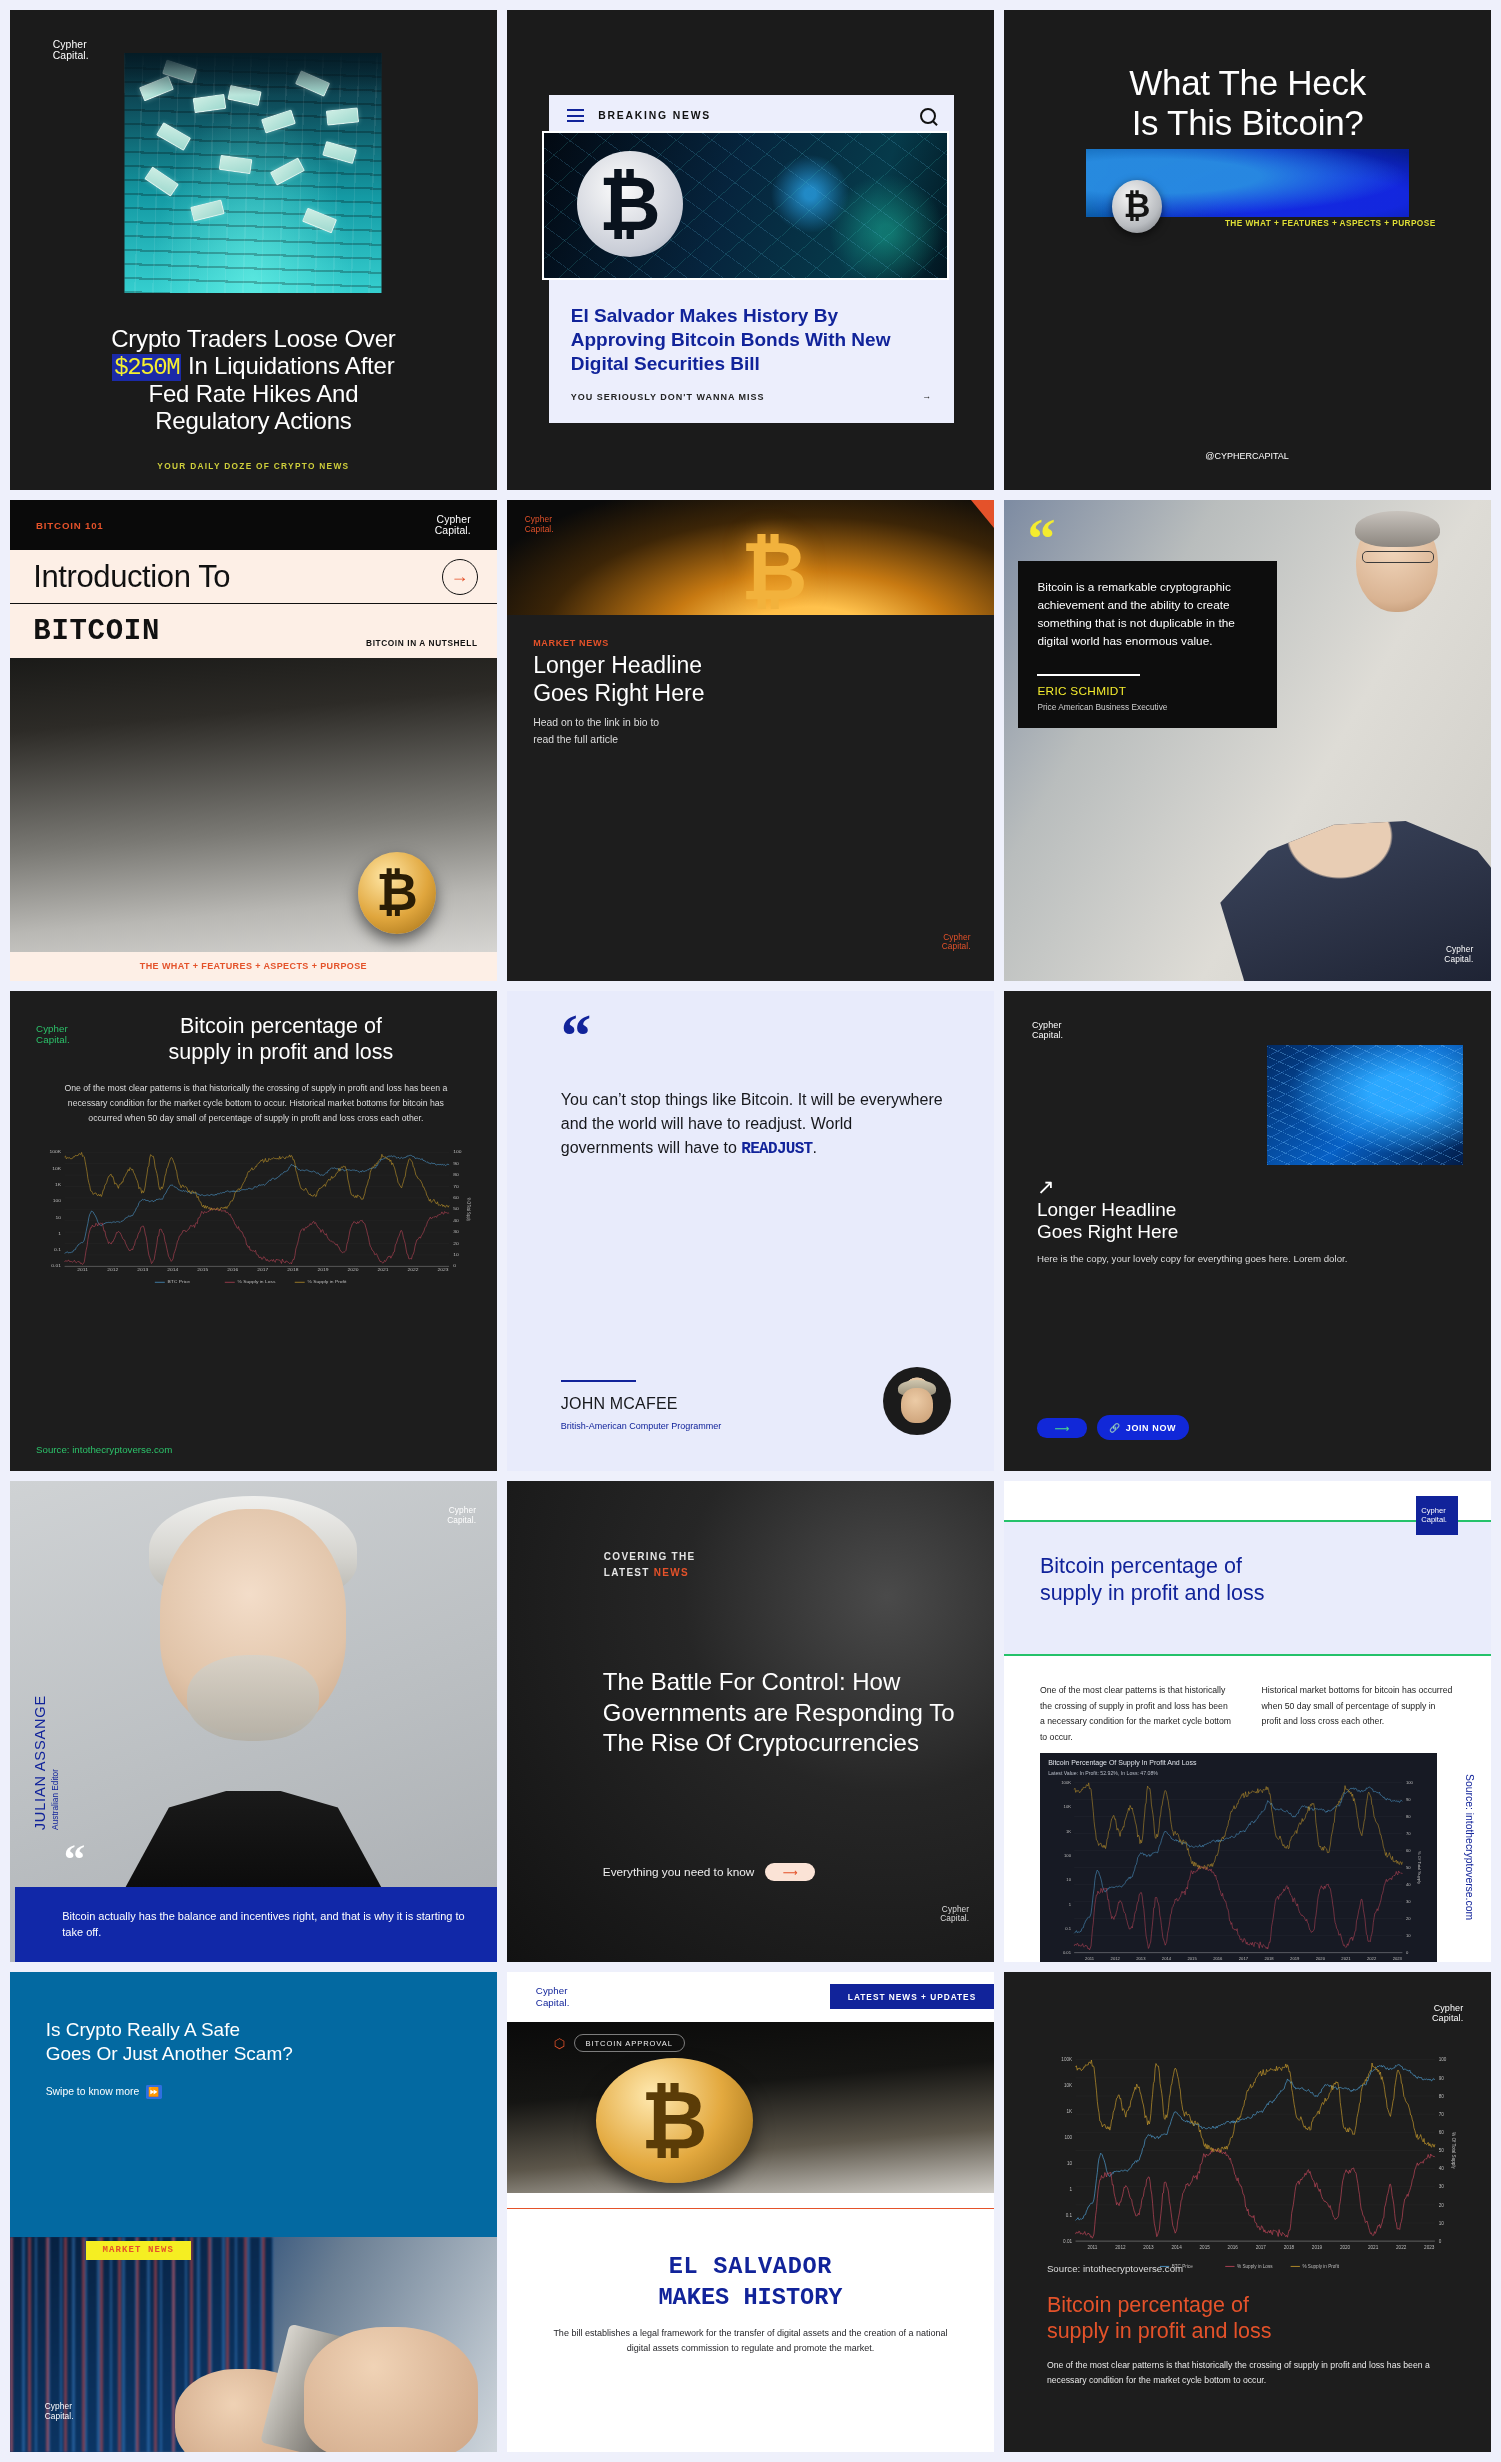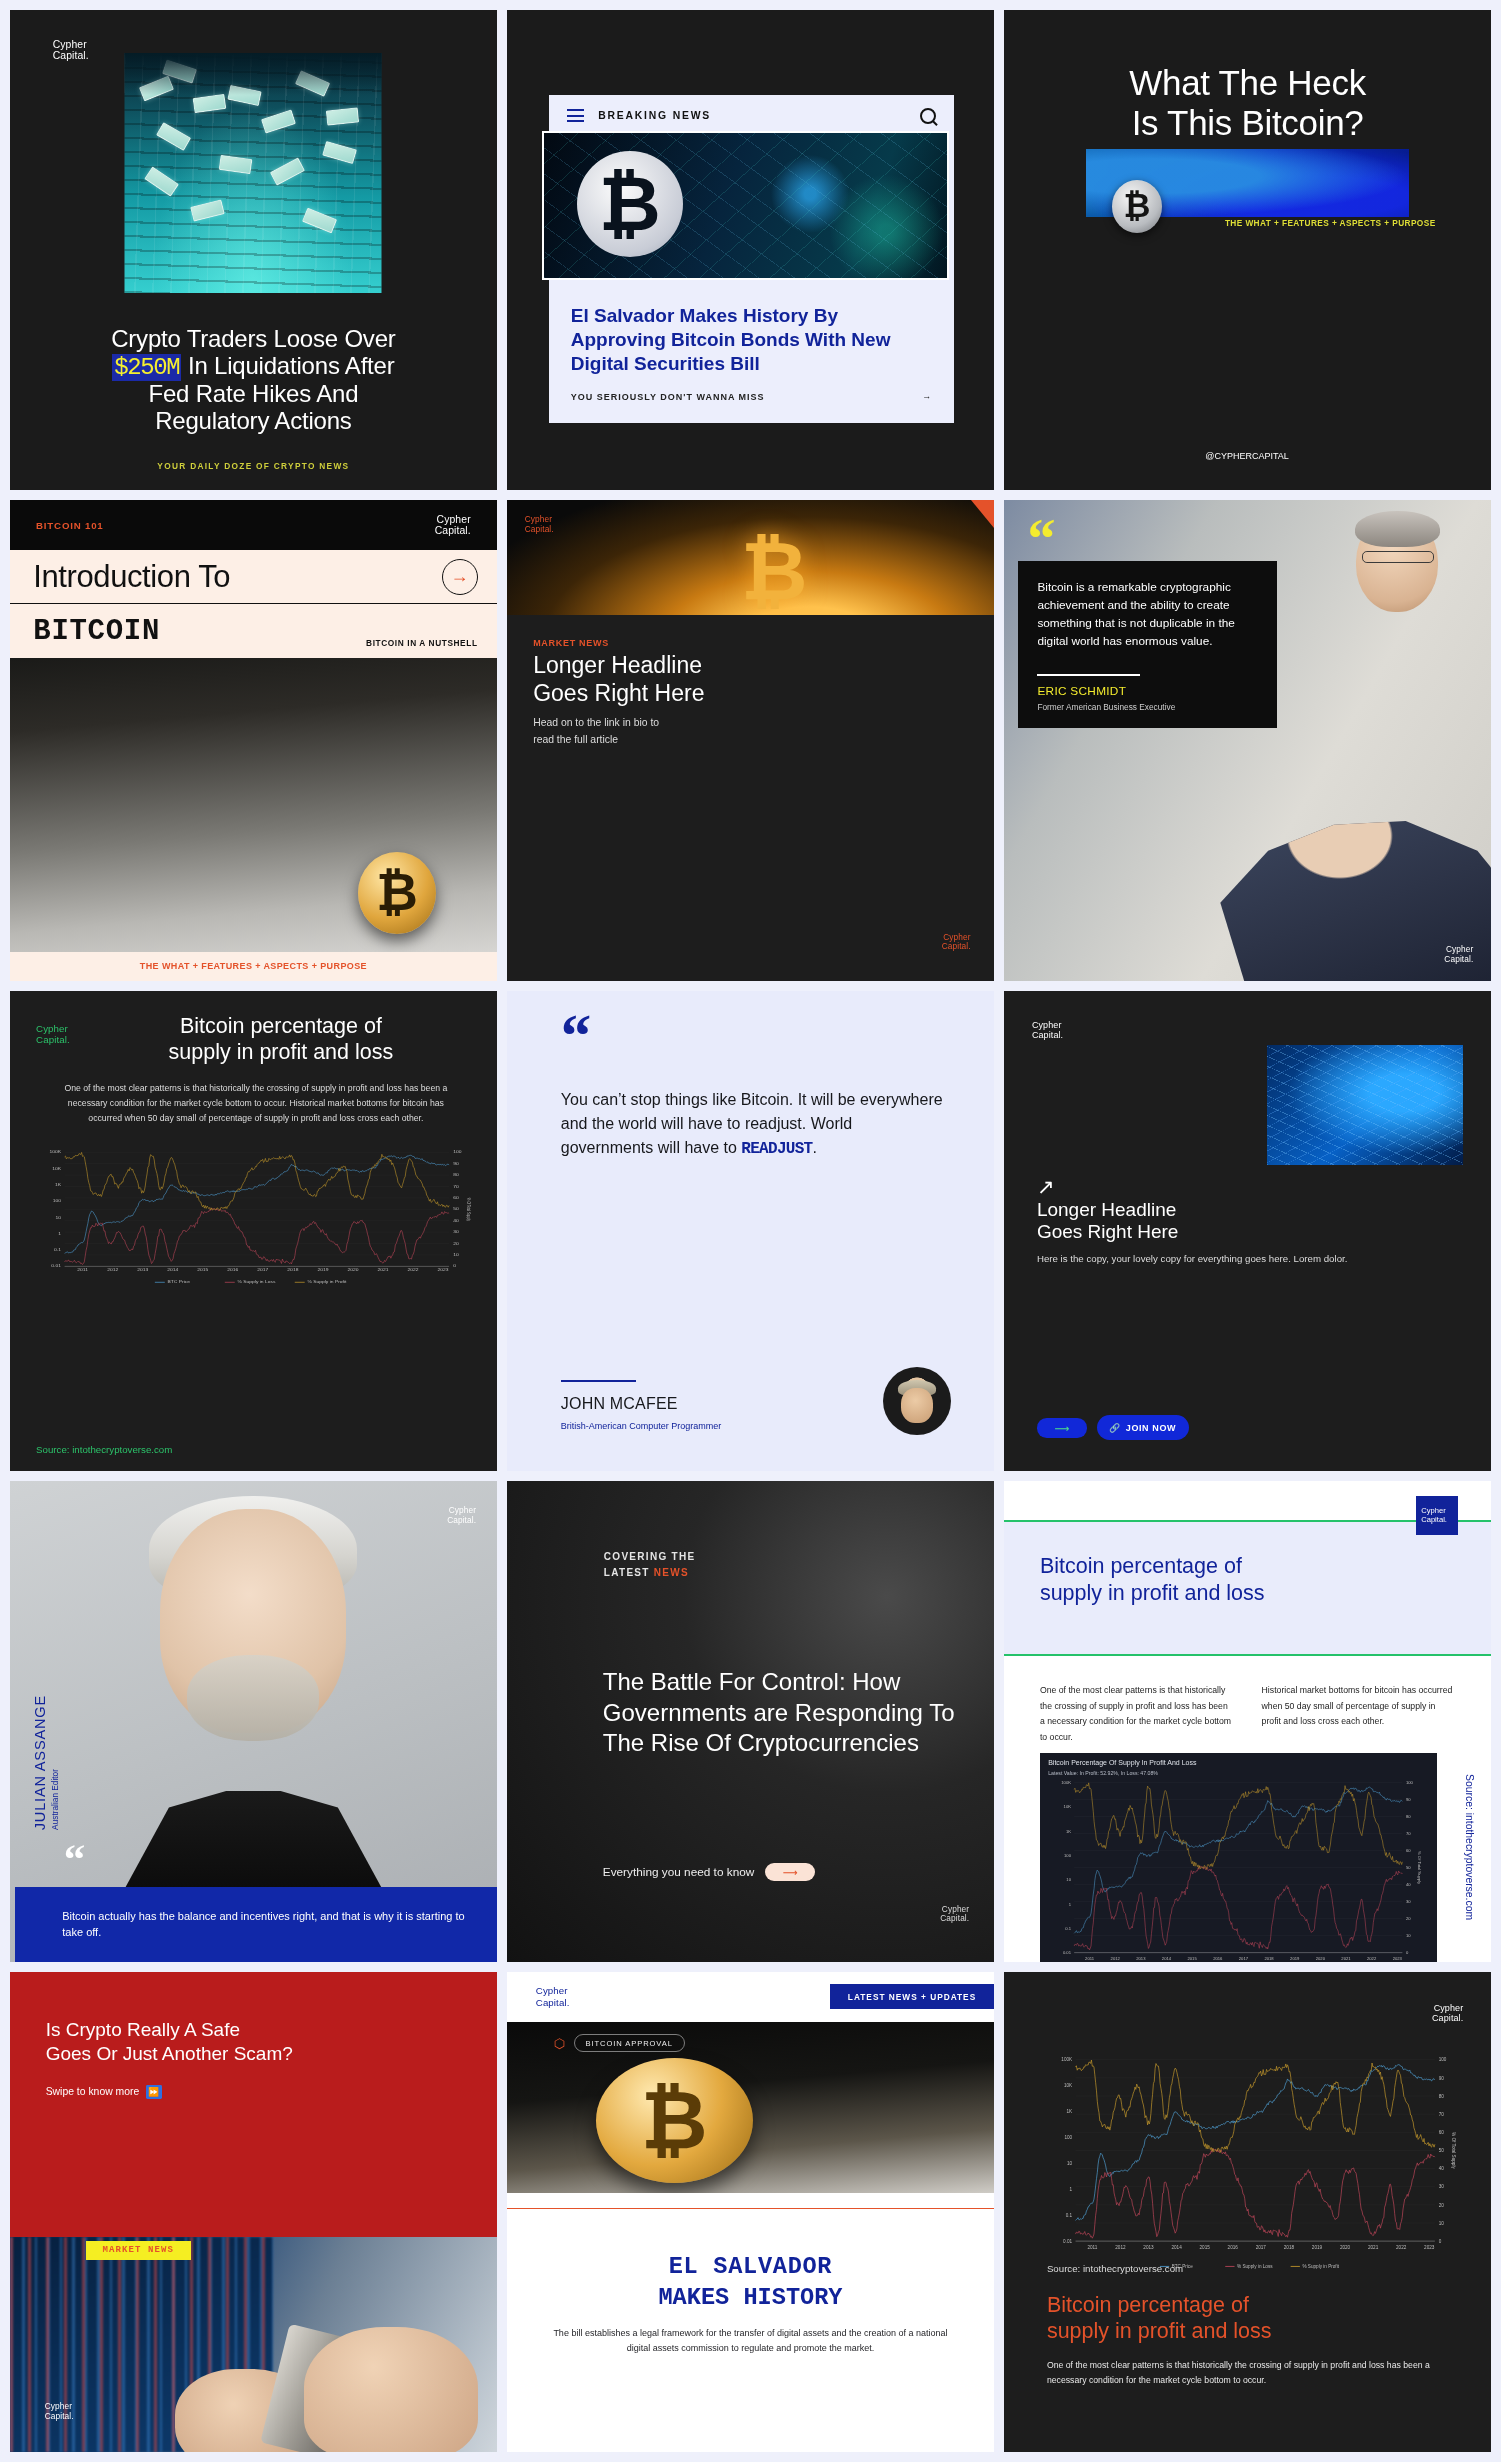--- a/index.html
+++ b/index.html
@@ -240,21 +240,21 @@
   .c-ch2 .lg { position:absolute; right:33px; top:-26.4px; width:42px; height:39px; background:#11239a; color:#fff;
     font-size:7.6px; line-height:1.2; display:flex; flex-direction:column; justify-content:center; padding-left:4.9px; }
   .c-ch2 .cols { position:absolute; left:36px; right:36px; top:202px; display:flex; gap:28px; }
   .c-ch2 .cols p { color:#1c1c1c; font-size:8.7px; line-height:1.8; flex:1; }
   .c-ch2 .cw { position:absolute; left:36px; right:54px; top:272px; bottom:25px; background:#171a24; }
   .c-ch2 .ct { position:absolute; left:8.3px; top:6.3px; color:#dfe3ea; font-size:7px; }
   .c-ch2 .cs { position:absolute; left:8.3px; top:17.4px; color:#b9bec9; font-size:5.2px; }
   .c-ch2 .vsrc { position:absolute; right:16.7px; bottom:42px; writing-mode:vertical-rl; color:#11239a; font-size:10.4px; }
 
   
-  .c-ss { background:#b91c1c; }
+  .c-ss { background:#0369a1; }
   .c-ss h2 { position:absolute; left:36px; right:28px; top:46px; color:#fff; font-size:19px; line-height:1.3; font-weight:400; }
   .c-ss .swipe { position:absolute; left:36px; top:113px; display:flex; align-items:center; gap:7px; color:#fff; font-size:10.4px; }
   .c-ss .swipe .ff { width:15.3px; height:14px; background:#2f6fe0; color:#fff; font-size:9px; display:flex; align-items:center; justify-content:center; border-radius:1.4px; }
   .c-ss .photo { position:absolute; left:0; right:0; bottom:0; height:215px; overflow:hidden;
     background:linear-gradient(115deg,#0b2a52 0%,#113a6d 30%,#6b7f94 58%,#cfd6dc 100%); }
   .c-ss .photo .chartbg { position:absolute; left:0; top:0; width:54%; height:100%;
     background:
       repeating-linear-gradient(90deg, rgba(210,70,70,.55) 0 2.8px, rgba(0,0,0,0) 2.8px 18px),
       repeating-linear-gradient(90deg, rgba(70,150,230,.4) 0 2.1px, rgba(0,0,0,0) 2.1px 12.5px),
       linear-gradient(160deg,#07203f,#0d3b6e); filter:blur(0.8px); }
@@ -417,21 +417,21 @@
   <div class="card c-es">
     <div class="man"></div>
     <div class="head"></div>
     <div class="hair"></div>
     <div class="glass"></div>
     <div class="qm">“</div>
     <div class="box">
       <p>Bitcoin is a remarkable cryptographic achievement and the ability to create something that is not duplicable in the digital world has enormous value.</p>
       <div class="rule"></div>
       <div class="nm">ERIC SCHMIDT</div>
-      <div class="rl">Former American Business Executive</div>
+      <div class="rl">Price American Business Executive</div>
     </div>
     <div class="logo cap-logo">
       <div>Cypher</div>
       <div>Capital.</div>
     </div>
   </div>
 
   <div class="card c-ch1">
     <div class="logo cap-logo">
       <div>Cypher</div>

